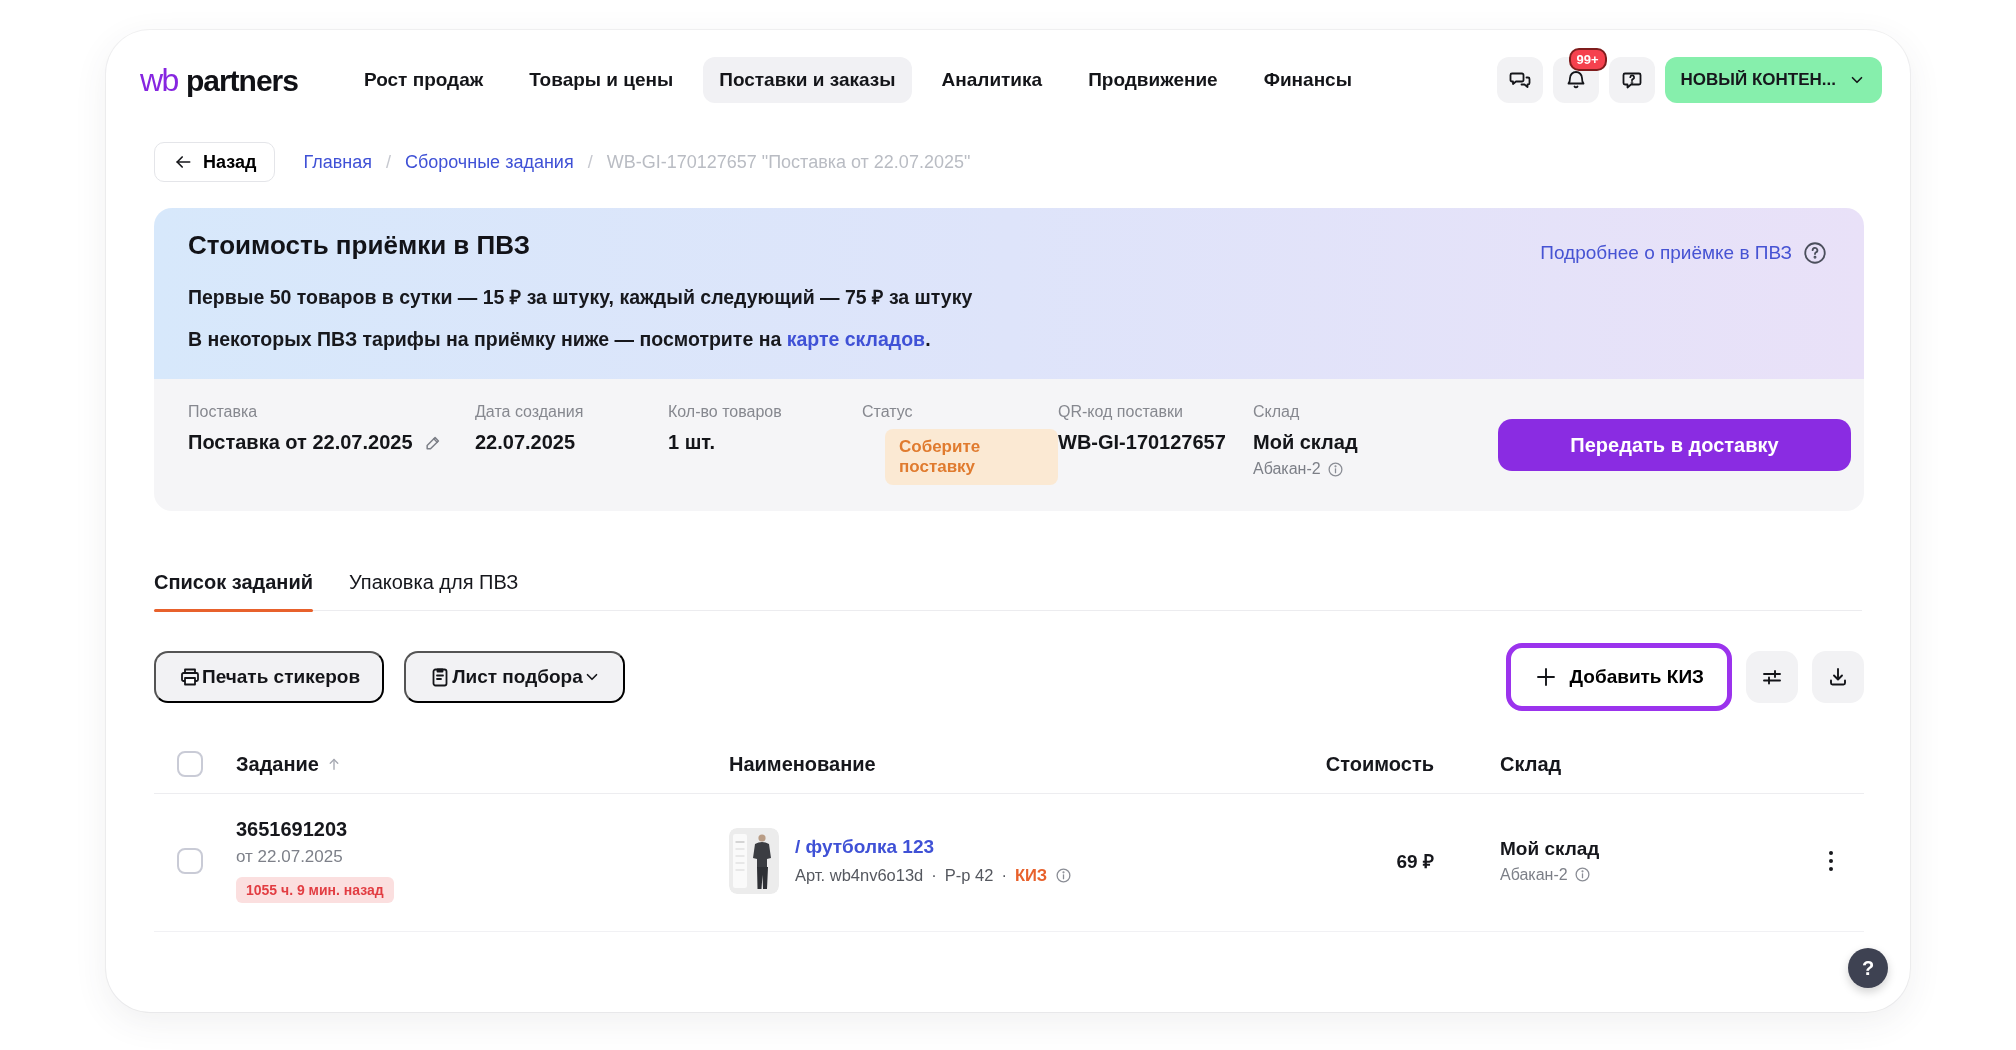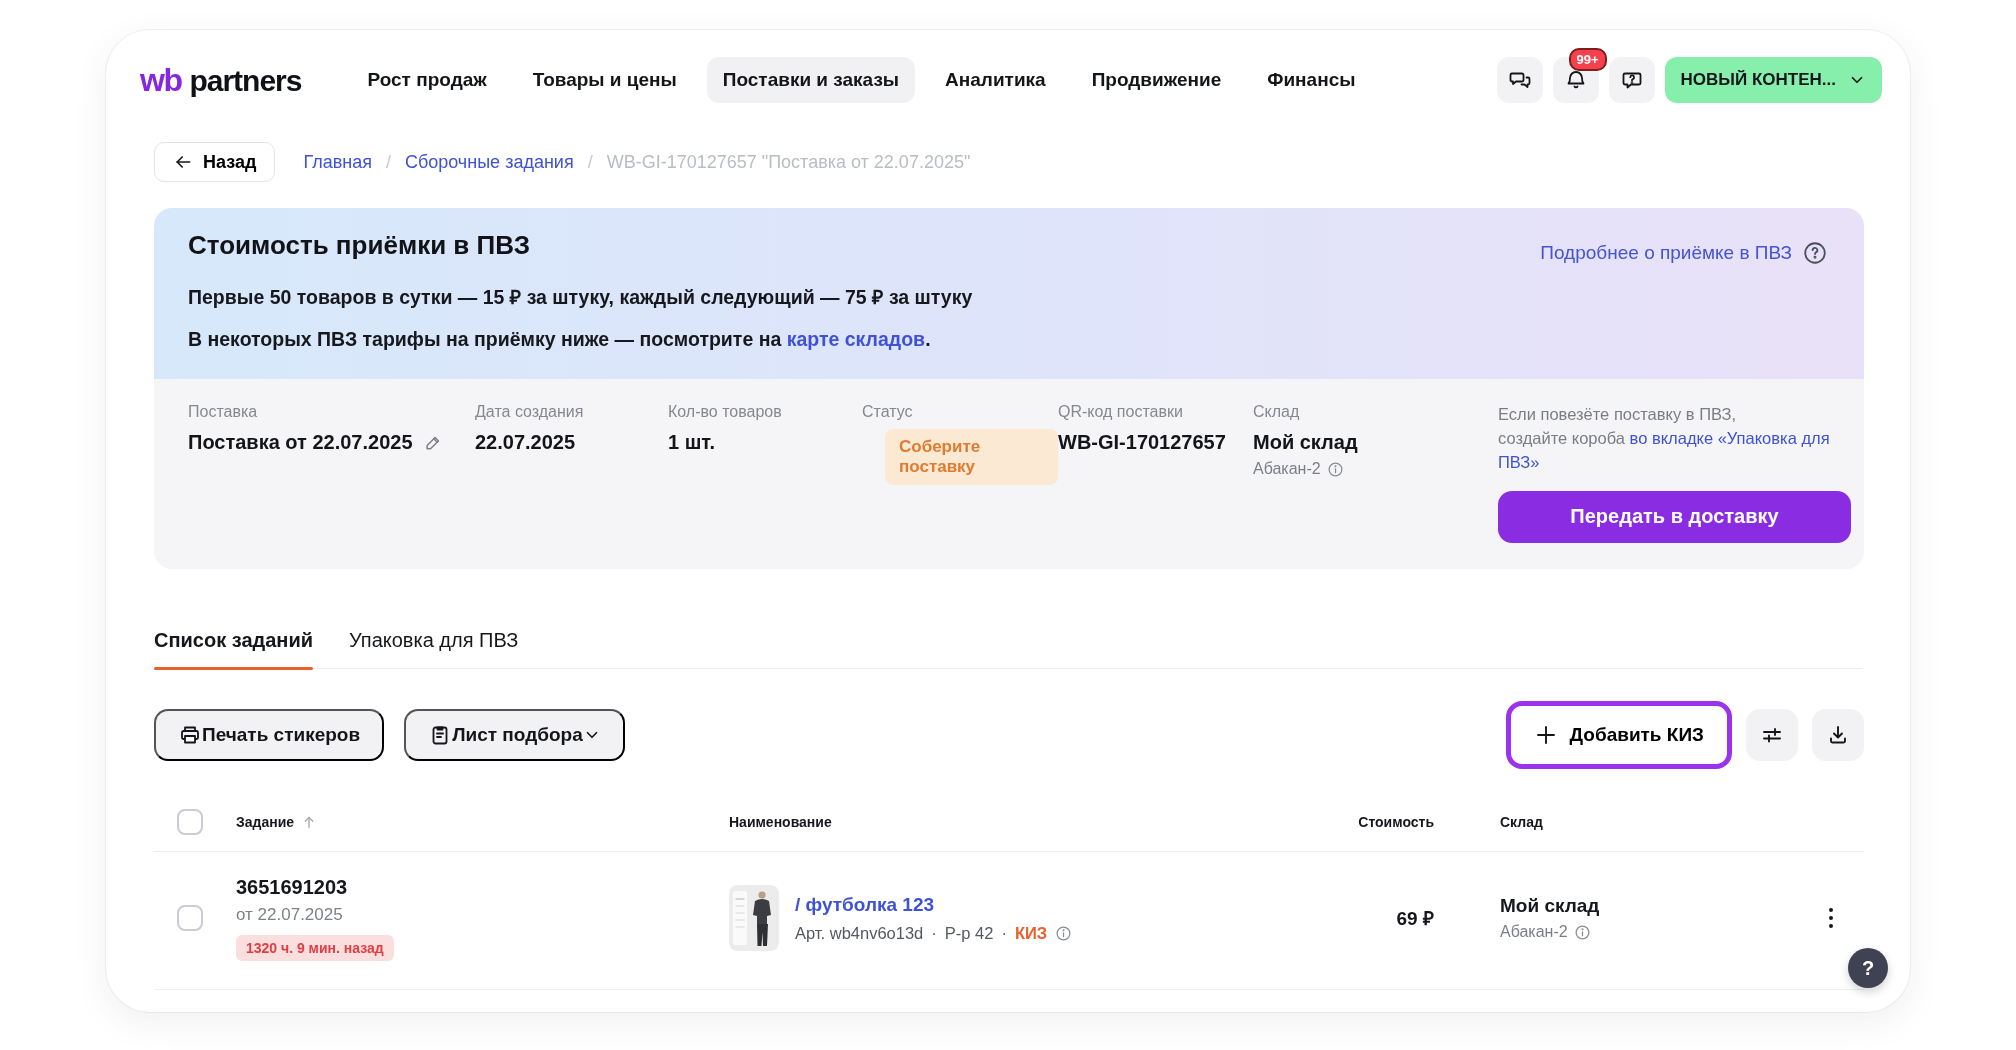--- a/index.html
+++ b/index.html
@@ -3,21 +3,21 @@
 <meta charset="utf-8">
 <style>
   * { margin:0; padding:0; box-sizing:border-box; }
   html,body { width:2016px; height:1050px; background:#ffffff; font-family:"Liberation Sans", sans-serif; color:#16171c; overflow:hidden; }
   .card { position:absolute; left:106px; top:30px; width:1804px; height:982px; background:#fff;
           border-radius:44px; box-shadow:0 0 0 1px rgba(20,20,40,.05), 0 10px 34px rgba(60,60,80,.08); }
 
   
   .nav-row { display:flex; align-items:center; height:48px; margin:26px 28px 0 34px; }
   .logo { display:flex; align-items:baseline; gap:8px; margin-right:50px; }
-  .logo-wb { color:#8626e0; font-weight:700; font-size:32px; letter-spacing:-1.5px; }
+  .logo-wb { color:#8626e0; font-weight:400; font-size:32px; letter-spacing:-1.5px; }
   .logo-partners { color:#101116; font-weight:700; font-size:30px; letter-spacing:-1px; }
   .nav-items { display:flex; align-items:center; gap:14px; }
   .nav-item { font-size:19px; font-weight:700; color:#141519; padding:12px 16px; border-radius:12px; cursor:pointer; white-space:nowrap; }
   .nav-item.active { background:#f1f1f4; }
   .nav-right { margin-left:auto; display:flex; align-items:center; gap:10px; }
   .icon-btn { width:46px; height:46px; border-radius:12px; background:#f2f2f4; display:flex; align-items:center; justify-content:center; position:relative; cursor:pointer; }
   .notif-badge { position:absolute; top:-9px; right:-8px; background:#f5414e; color:#fff; font-size:13px; font-weight:700; padding:2px 6px; border-radius:10px; border:2px solid #7f1d1d; }
   .account-btn { height:46px; border-radius:12px; background:#86efac; display:flex; align-items:center; gap:12px; padding:0 16px; font-size:17px; font-weight:700; cursor:pointer; white-space:nowrap; }
 
   
@@ -56,21 +56,21 @@
   .tool-btn { height:52px; display:flex; align-items:center; padding:0 22px; background:#f2f2f4; border-radius:14px; font-size:19px; font-weight:600; color:#141519; margin-right:20px; cursor:pointer; }
   .toolbar-right { margin-left:auto; display:flex; align-items:center; gap:14px; }
   .kiz-ring { border:5px solid #9b33ed; border-radius:16px; padding:3px; background:#fff; }
   .kiz-btn { height:52px; display:flex; align-items:center; gap:12px; padding:0 20px; background:#fff; border-radius:12px; font-size:19px; font-weight:600; cursor:pointer; border:none; }
   .square-btn { width:52px; height:52px; background:#f2f2f4; border-radius:14px; display:flex; align-items:center; justify-content:center; cursor:pointer; }
 
   
   .table { margin:24px 46px 0 48px; }
   .thead, .trow { display:grid; grid-template-columns:82px 493px 1fr 187px 66px 297px 67px; align-items:center; }
   .thead { padding:16px 0; border-bottom:1px solid #ededf0; }
-  .th { font-size:14px; font-weight:700; color:#16171c; display:flex; align-items:center; gap:6px; }
+  .th { font-size:20px; font-weight:700; color:#16171c; display:flex; align-items:center; gap:6px; }
   .th-right { justify-content:flex-end; }
   .checkbox { width:26px; height:26px; border:2px solid #c9cbd6; border-radius:8px; background:#fff; margin-left:23px; cursor:pointer; }
   .trow { padding:24px 0 28px; border-bottom:1px solid #f1f1f4; }
   .task-id { font-size:20px; font-weight:800; }
   .task-date { font-size:17px; color:#7d8089; margin-top:6px; }
   .overdue-badge { display:inline-block; margin-top:10px; background:#fbdfdf; color:#e23d42; font-size:14px; font-weight:700; padding:5px 10px; border-radius:6px; }
   .product-cell { display:flex; align-items:center; gap:16px; }
   .product-name { font-size:19px; font-weight:600; color:#3f51d6; cursor:pointer; }
   .product-meta { font-size:16.5px; color:#55585f; margin-top:8px; display:flex; align-items:center; gap:8px; }
   .kiz-tag { color:#e8612c; font-weight:700; }
@@ -222,24 +222,20 @@
           <span>
             <svg class="ic" width="17" height="17" viewBox="0 0 24 24" fill="none" stroke="#8a8d95" stroke-width="1.8" stroke-linecap="round">
                 <circle cx="12" cy="12" r="9"></circle>
                 <line x1="12" y1="11" x2="12" y2="16.5"></line>
                 <circle cx="12" cy="7.5" r="0.6" fill="#8a8d95"></circle>
               </svg>
           </span>
         </div>
       </div>
       <div class="f-col-7">
-        <div class="hint-text">
-          <span>Если повезёте поставку в ПВЗ,</span><br>
-          <span>создайте короба </span><span class="inline-link">во вкладке «Упаковка для ПВЗ»</span>
-        </div>
         <button class="deliver-btn">Передать в доставку</button>
       </div>
     </div>
   </div>
 
   <div class="tabs-row">
     <div class="tab active">
       <span>Список заданий</span>
       <div class="tab-underline"></div>
     </div>
@@ -336,21 +332,21 @@
       <div></div>
     </div>
 
     <div class="trow">
       <div>
           <div class="checkbox"></div>
         </div>
       <div>
         <div class="task-id">3651691203</div>
         <div class="task-date">от 22.07.2025</div>
-        <span class="overdue-badge">1320 ч. 9 мин. назад</span>
+        <span class="overdue-badge">1055 ч. 9 мин. назад</span>
       </div>
       <div class="product-cell">
         <span>
           <svg class="thumb" width="50" height="66" viewBox="0 0 50 66">
             <rect width="50" height="66" rx="8" fill="#ececec"></rect>
             <rect x="4" y="6" width="14" height="54" rx="2" fill="#fafafa"></rect>
             <line x1="6.5" y1="14" x2="15.5" y2="14" stroke="#c9c9c9" stroke-width="1.4"></line>
             <line x1="6.5" y1="21" x2="15.5" y2="21" stroke="#d6d6d6" stroke-width="1.1"></line>
             <line x1="6.5" y1="28" x2="15.5" y2="28" stroke="#d6d6d6" stroke-width="1.1"></line>
             <line x1="6.5" y1="35" x2="15.5" y2="35" stroke="#d6d6d6" stroke-width="1.1"></line>

